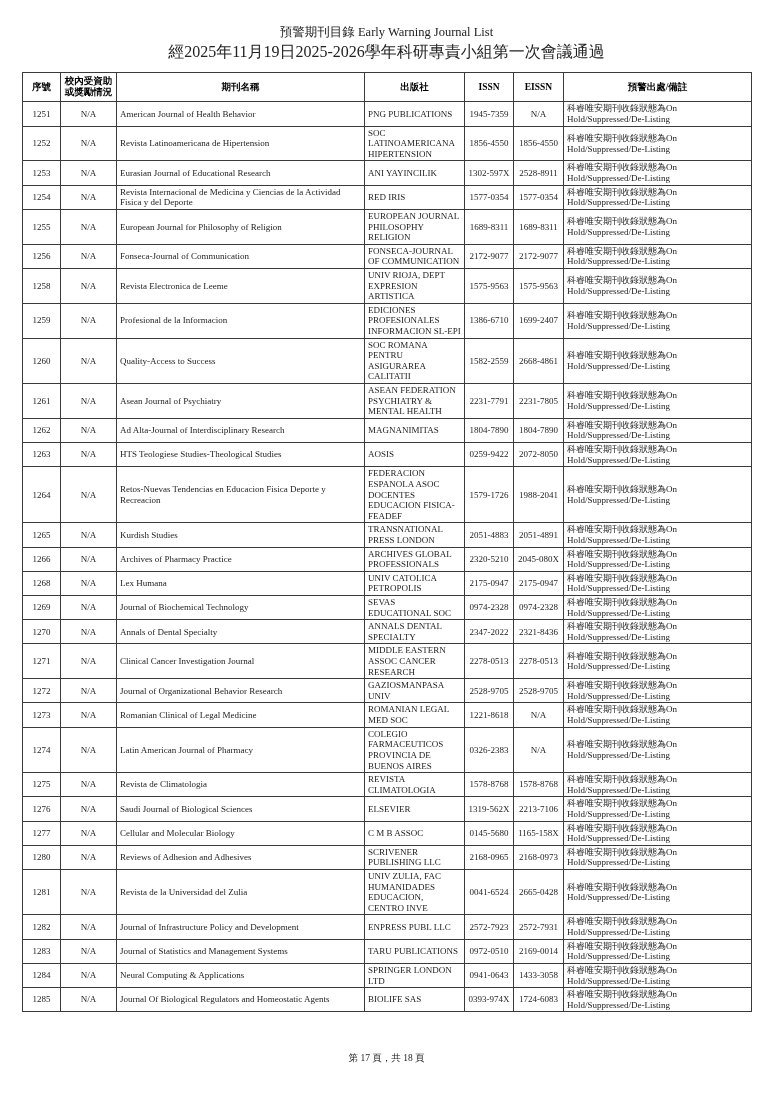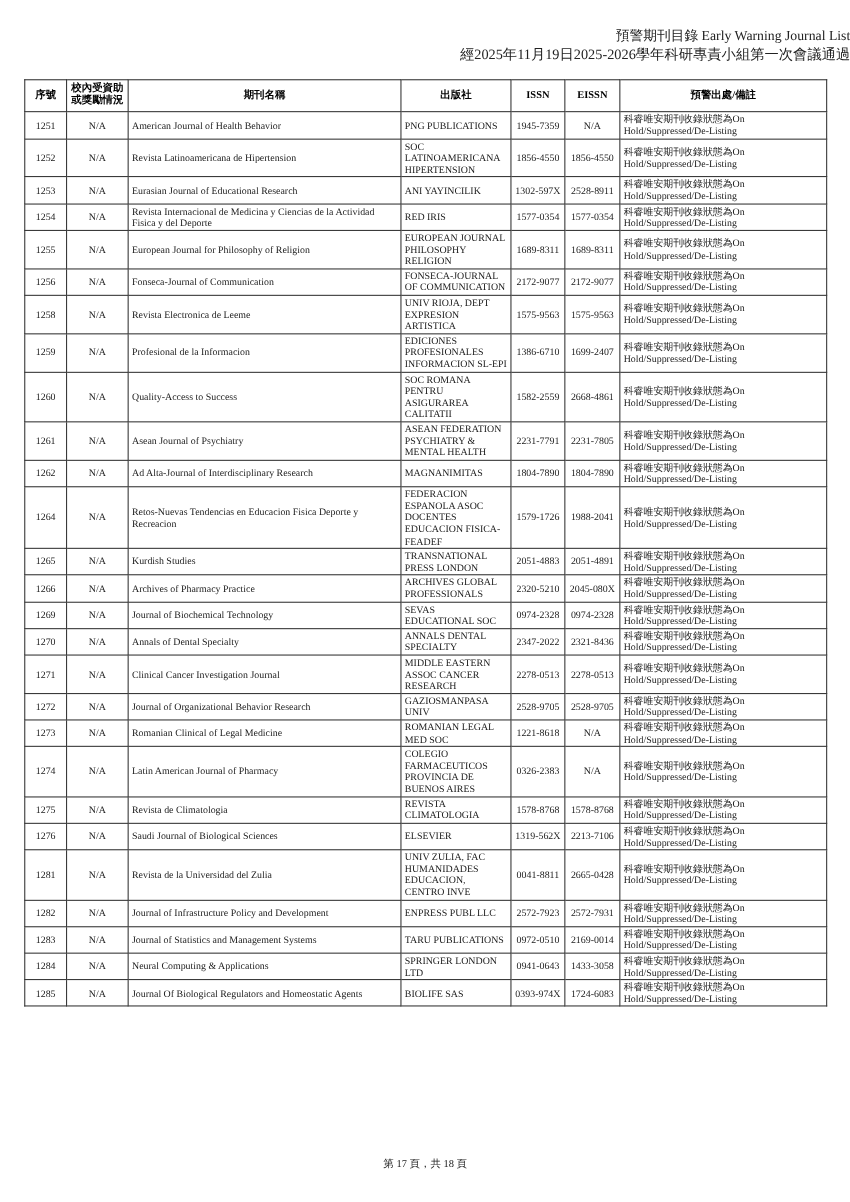--- a/index.html
+++ b/index.html
@@ -3,23 +3,23 @@
 <meta charset="utf-8">
 <style>
   * { margin: 0; padding: 0; box-sizing: border-box; }
   html, body { background: #ffffff; }
   body {
     width: 773px; height: 1093px;
     position: relative;
     font-family: "Liberation Serif", "DejaVu Serif", serif;
     color: #1c1c1c;
   }
-  .page-header { text-align: right; padding-top: 24px; }
+  .page-header { text-align: center; padding-top: 24px; }
   .doc-title { font-size: 12.5px; line-height: 1.35; color: #222; }
-  .doc-subtitle { font-size: 13px; line-height: 1.35; color: #222; }
+  .doc-subtitle { font-size: 16px; line-height: 1.35; color: #222; }
 
   .table-wrap { position: absolute; left: 22px; right: 22px; top: 72px; }
   table.journal-table {
     width: 100%;
     border-collapse: collapse;
     table-layout: fixed;
   }
   .journal-table th, .journal-table td {
     border: 1px solid #3a3a3a;
     font-size: 9px;
@@ -182,20 +182,29 @@
         <tr>
           <td class="c-num">1262</td>
           <td class="c-funded">N/A</td>
           <td class="c-name">Ad Alta-Journal of Interdisciplinary Research</td>
           <td class="c-pub">MAGNANIMITAS</td>
           <td class="c-issn">1804-7890</td>
           <td class="c-eissn">1804-7890</td>
           <td class="c-remark">科睿唯安期刊收錄狀態為On Hold/Suppressed/De-Listing</td>
         </tr>
         <tr>
+          <td class="c-num">1263</td>
+          <td class="c-funded">N/A</td>
+          <td class="c-name">HTS Teologiese Studies-Theological Studies</td>
+          <td class="c-pub">AOSIS</td>
+          <td class="c-issn">0259-9422</td>
+          <td class="c-eissn">2072-8050</td>
+          <td class="c-remark">科睿唯安期刊收錄狀態為On Hold/Suppressed/De-Listing</td>
+        </tr>
+        <tr>
           <td class="c-num">1264</td>
           <td class="c-funded">N/A</td>
           <td class="c-name">Retos-Nuevas Tendencias en Educacion Fisica Deporte y Recreacion</td>
           <td class="c-pub">FEDERACION ESPANOLA ASOC DOCENTES EDUCACION FISICA-FEADEF</td>
           <td class="c-issn">1579-1726</td>
           <td class="c-eissn">1988-2041</td>
           <td class="c-remark">科睿唯安期刊收錄狀態為On Hold/Suppressed/De-Listing</td>
         </tr>
         <tr>
           <td class="c-num">1265</td>
@@ -209,20 +218,29 @@
         <tr>
           <td class="c-num">1266</td>
           <td class="c-funded">N/A</td>
           <td class="c-name">Archives of Pharmacy Practice</td>
           <td class="c-pub">ARCHIVES GLOBAL PROFESSIONALS</td>
           <td class="c-issn">2320-5210</td>
           <td class="c-eissn">2045-080X</td>
           <td class="c-remark">科睿唯安期刊收錄狀態為On Hold/Suppressed/De-Listing</td>
         </tr>
         <tr>
+          <td class="c-num">1268</td>
+          <td class="c-funded">N/A</td>
+          <td class="c-name">Lex Humana</td>
+          <td class="c-pub">UNIV CATOLICA PETROPOLIS</td>
+          <td class="c-issn">2175-0947</td>
+          <td class="c-eissn">2175-0947</td>
+          <td class="c-remark">科睿唯安期刊收錄狀態為On Hold/Suppressed/De-Listing</td>
+        </tr>
+        <tr>
           <td class="c-num">1269</td>
           <td class="c-funded">N/A</td>
           <td class="c-name">Journal of Biochemical Technology</td>
           <td class="c-pub">SEVAS EDUCATIONAL SOC</td>
           <td class="c-issn">0974-2328</td>
           <td class="c-eissn">0974-2328</td>
           <td class="c-remark">科睿唯安期刊收錄狀態為On Hold/Suppressed/De-Listing</td>
         </tr>
         <tr>
           <td class="c-num">1270</td>
@@ -281,25 +299,43 @@
         <tr>
           <td class="c-num">1276</td>
           <td class="c-funded">N/A</td>
           <td class="c-name">Saudi Journal of Biological Sciences</td>
           <td class="c-pub">ELSEVIER</td>
           <td class="c-issn">1319-562X</td>
           <td class="c-eissn">2213-7106</td>
           <td class="c-remark">科睿唯安期刊收錄狀態為On Hold/Suppressed/De-Listing</td>
         </tr>
         <tr>
+          <td class="c-num">1277</td>
+          <td class="c-funded">N/A</td>
+          <td class="c-name">Cellular and Molecular Biology</td>
+          <td class="c-pub">C M B ASSOC</td>
+          <td class="c-issn">0145-5680</td>
+          <td class="c-eissn">1165-158X</td>
+          <td class="c-remark">科睿唯安期刊收錄狀態為On Hold/Suppressed/De-Listing</td>
+        </tr>
+        <tr>
+          <td class="c-num">1280</td>
+          <td class="c-funded">N/A</td>
+          <td class="c-name">Reviews of Adhesion and Adhesives</td>
+          <td class="c-pub">SCRIVENER PUBLISHING LLC</td>
+          <td class="c-issn">2168-0965</td>
+          <td class="c-eissn">2168-0973</td>
+          <td class="c-remark">科睿唯安期刊收錄狀態為On Hold/Suppressed/De-Listing</td>
+        </tr>
+        <tr>
           <td class="c-num">1281</td>
           <td class="c-funded">N/A</td>
           <td class="c-name">Revista de la Universidad del Zulia</td>
           <td class="c-pub">UNIV ZULIA, FAC HUMANIDADES EDUCACION, CENTRO INVE</td>
-          <td class="c-issn">0041-8811</td>
+          <td class="c-issn">0041-6524</td>
           <td class="c-eissn">2665-0428</td>
           <td class="c-remark">科睿唯安期刊收錄狀態為On Hold/Suppressed/De-Listing</td>
         </tr>
         <tr>
           <td class="c-num">1282</td>
           <td class="c-funded">N/A</td>
           <td class="c-name">Journal of Infrastructure Policy and Development</td>
           <td class="c-pub">ENPRESS PUBL LLC</td>
           <td class="c-issn">2572-7923</td>
           <td class="c-eissn">2572-7931</td>

